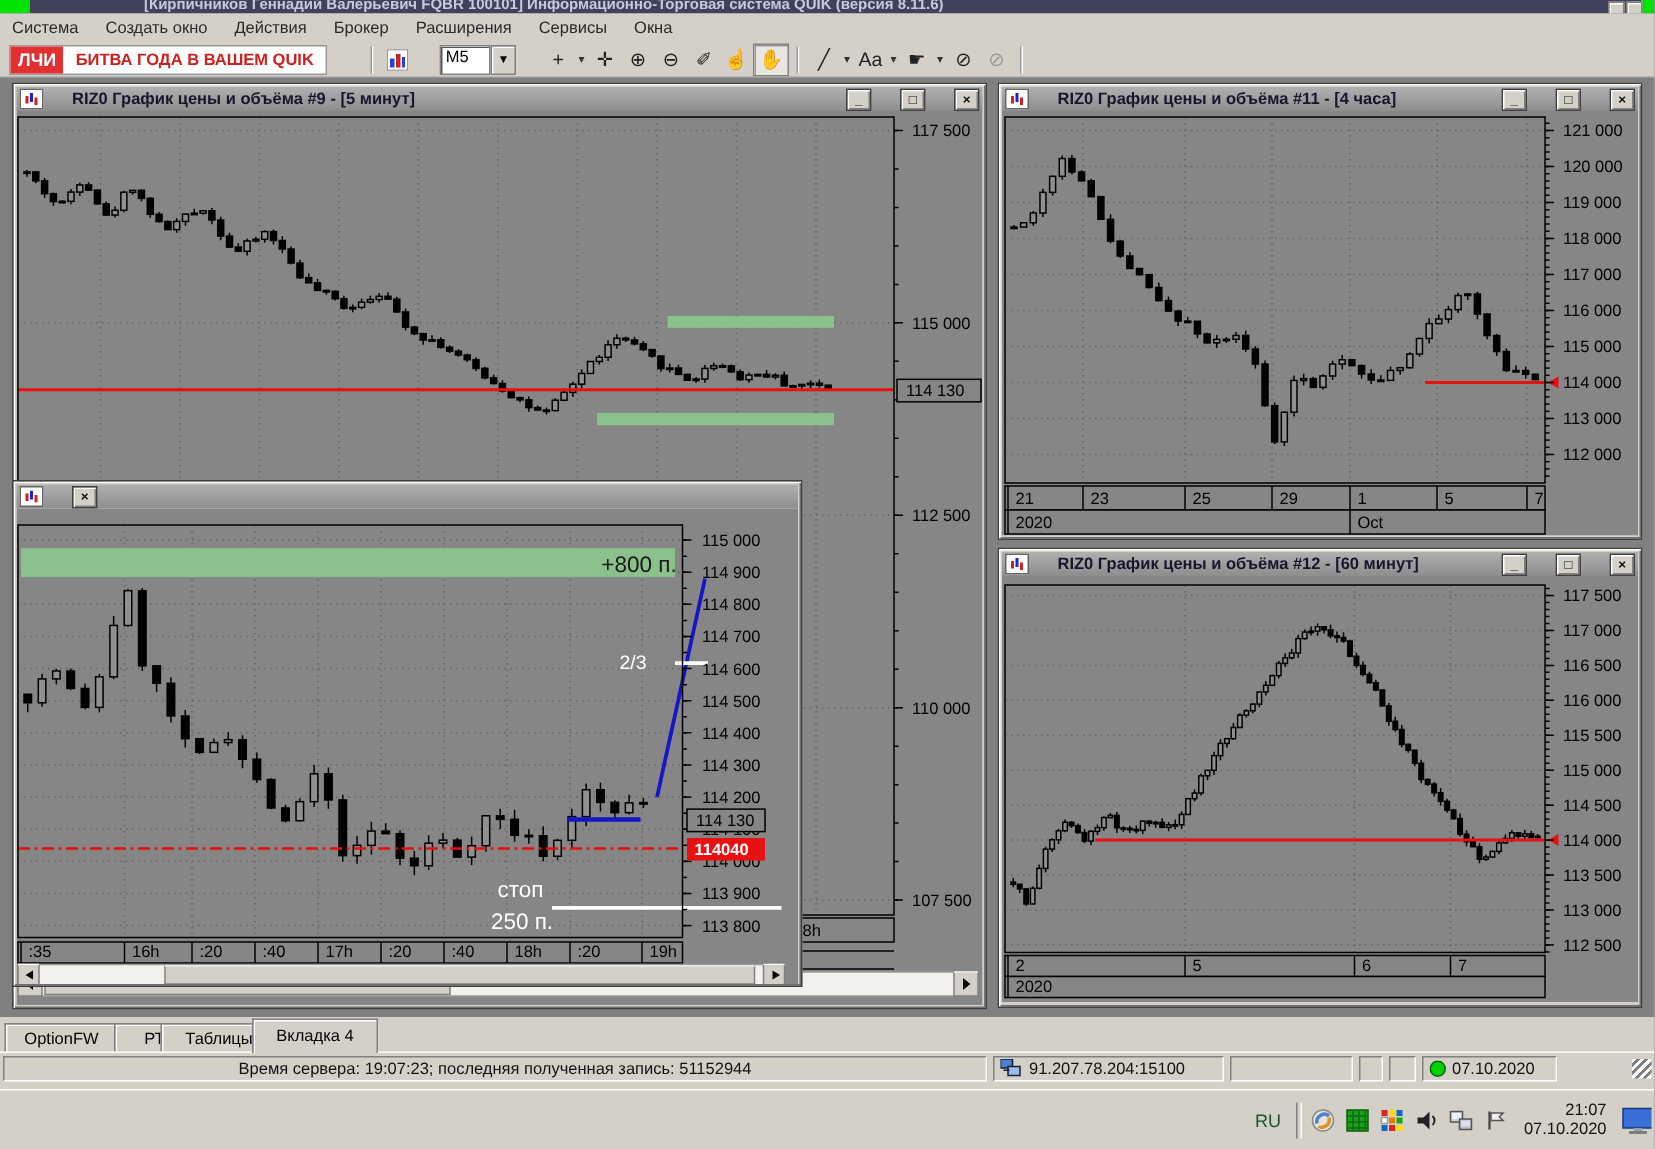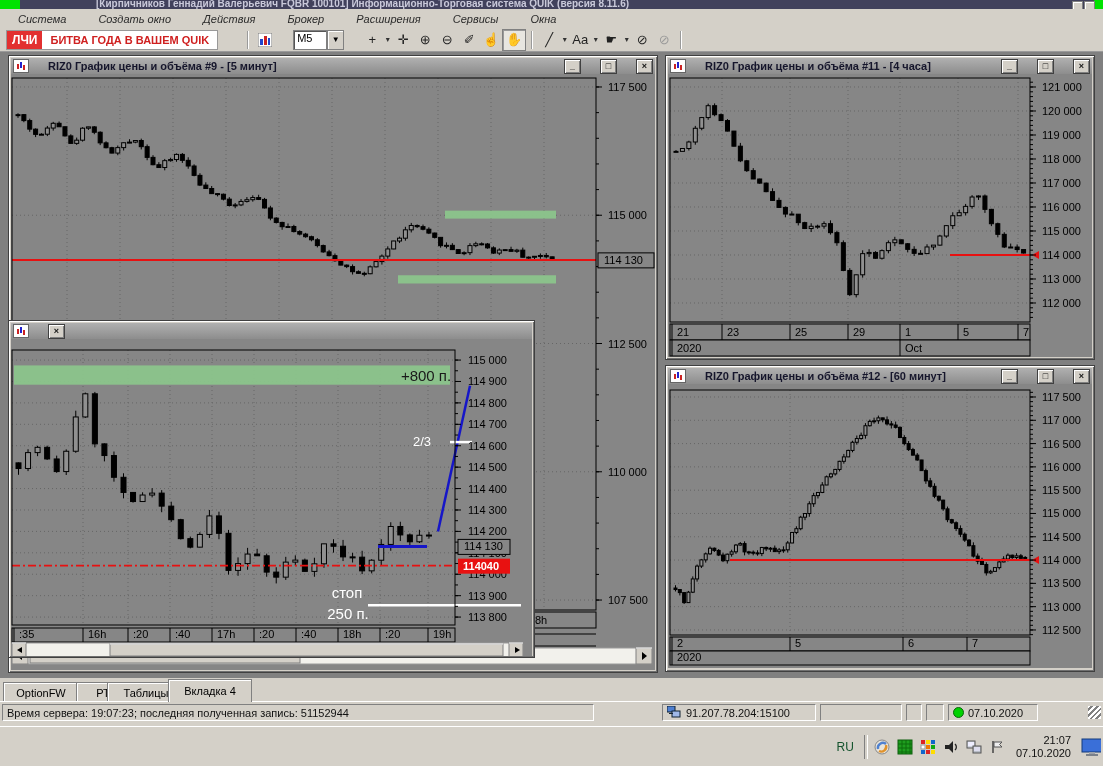--- a/index.html
+++ b/index.html
@@ -5,21 +5,21 @@
   html,body{margin:0;padding:0;}
   body{width:1103px;height:766px;position:relative;overflow:hidden;background:#d4d0c8;
        font-family:"Liberation Sans",sans-serif;-webkit-font-smoothing:none;}
   .abs{position:absolute;}
   
   #titlebar{left:0;top:0;width:1103px;height:9px;background:#41415c;overflow:hidden;color:#c9c9da;font-size:10px;}
   #titlebar .ttext{position:absolute;left:96px;top:-2px;white-space:nowrap;font-weight:bold;}
   .green-corner{background:#00e200;height:9px;top:0;}
   .tb-btn{top:1px;width:9px;height:7px;background:#d4d0c8;border:1px solid #808080;box-shadow:inset 1px 1px 0 #fff;}
   
-  #menubar{left:0;top:9px;width:1103px;height:19px;display:flex;align-items:center;padding-left:10px;box-sizing:border-box;gap:16px;background:#d4d0c8;font-style:italic;}
+  #menubar{left:0;top:9px;width:1103px;height:19px;display:flex;align-items:center;box-sizing:border-box;gap:2px;background:#d4d0c8;}
   .menu-item{font-size:11px;color:#2a2a2a;padding:2px 8px;}
   
   #toolbar{left:0;top:28px;width:1103px;height:24px;background:#d4d0c8;border-bottom:1px solid #9a9a9a;display:flex;align-items:center;padding-left:6px;box-sizing:border-box;}
   #promo{display:flex;align-items:center;background:#fff;border:1px solid #999;height:18px;margin-right:24px;}
   #promo .badge{background:#e23030;color:#fff;font-weight:bold;font-size:12px;padding:1px 5px;height:16px;display:flex;align-items:center;}
   #promo .ptext{color:#cf2020;font-weight:bold;font-size:11px;padding:0 8px;white-space:nowrap;}
   .tsep{width:1px;height:18px;background:#9a9a9a;border-right:1px solid #fff;margin:0 5px;}
   .tool{width:22px;height:20px;display:flex;align-items:center;justify-content:center;font-size:13px;color:#222;}
   .tool.pressed{background:#e8e6e0;border:1px solid #808080;box-shadow:inset 1px 1px 0 #999;}
   .tool.small-caret{width:9px;font-size:8px;color:#333;}
@@ -1142,21 +1142,21 @@
 </div>
 
 <div id="tabbar" class="abs">
   <div class="tab" style="left:3px;width:58px;">OptionFW</div>
   <div class="tab" style="left:76px;width:44px;">РТС</div>
   <div class="tab" style="left:107px;width:60px;">Таблицы</div>
   <div class="tab active" style="left:168px;width:66px;">Вкладка 4</div>
 </div>
 
 <div id="statusbar" class="abs">
-  <div class="seg" style="left:2px;width:592px;">
+  <div class="seg" style="left:2px;width:656px;justify-content:center;">
     <span>Время сервера: 19:07:23; последняя полученная запись: 51152944</span>
   </div>
   <div class="seg" style="left:662px;width:154px;">
     <svg width="15" height="13">
         <rect x="0" y="0" width="8" height="6" fill="#4f7fd0" stroke="#123"></rect>
         <rect x="5" y="5" width="8" height="6" fill="#9fb8e8" stroke="#123"></rect>
         <rect x="2" y="7" width="4" height="1" fill="#123"></rect>
       </svg>
     <span>91.207.78.204:15100</span>
   </div>

